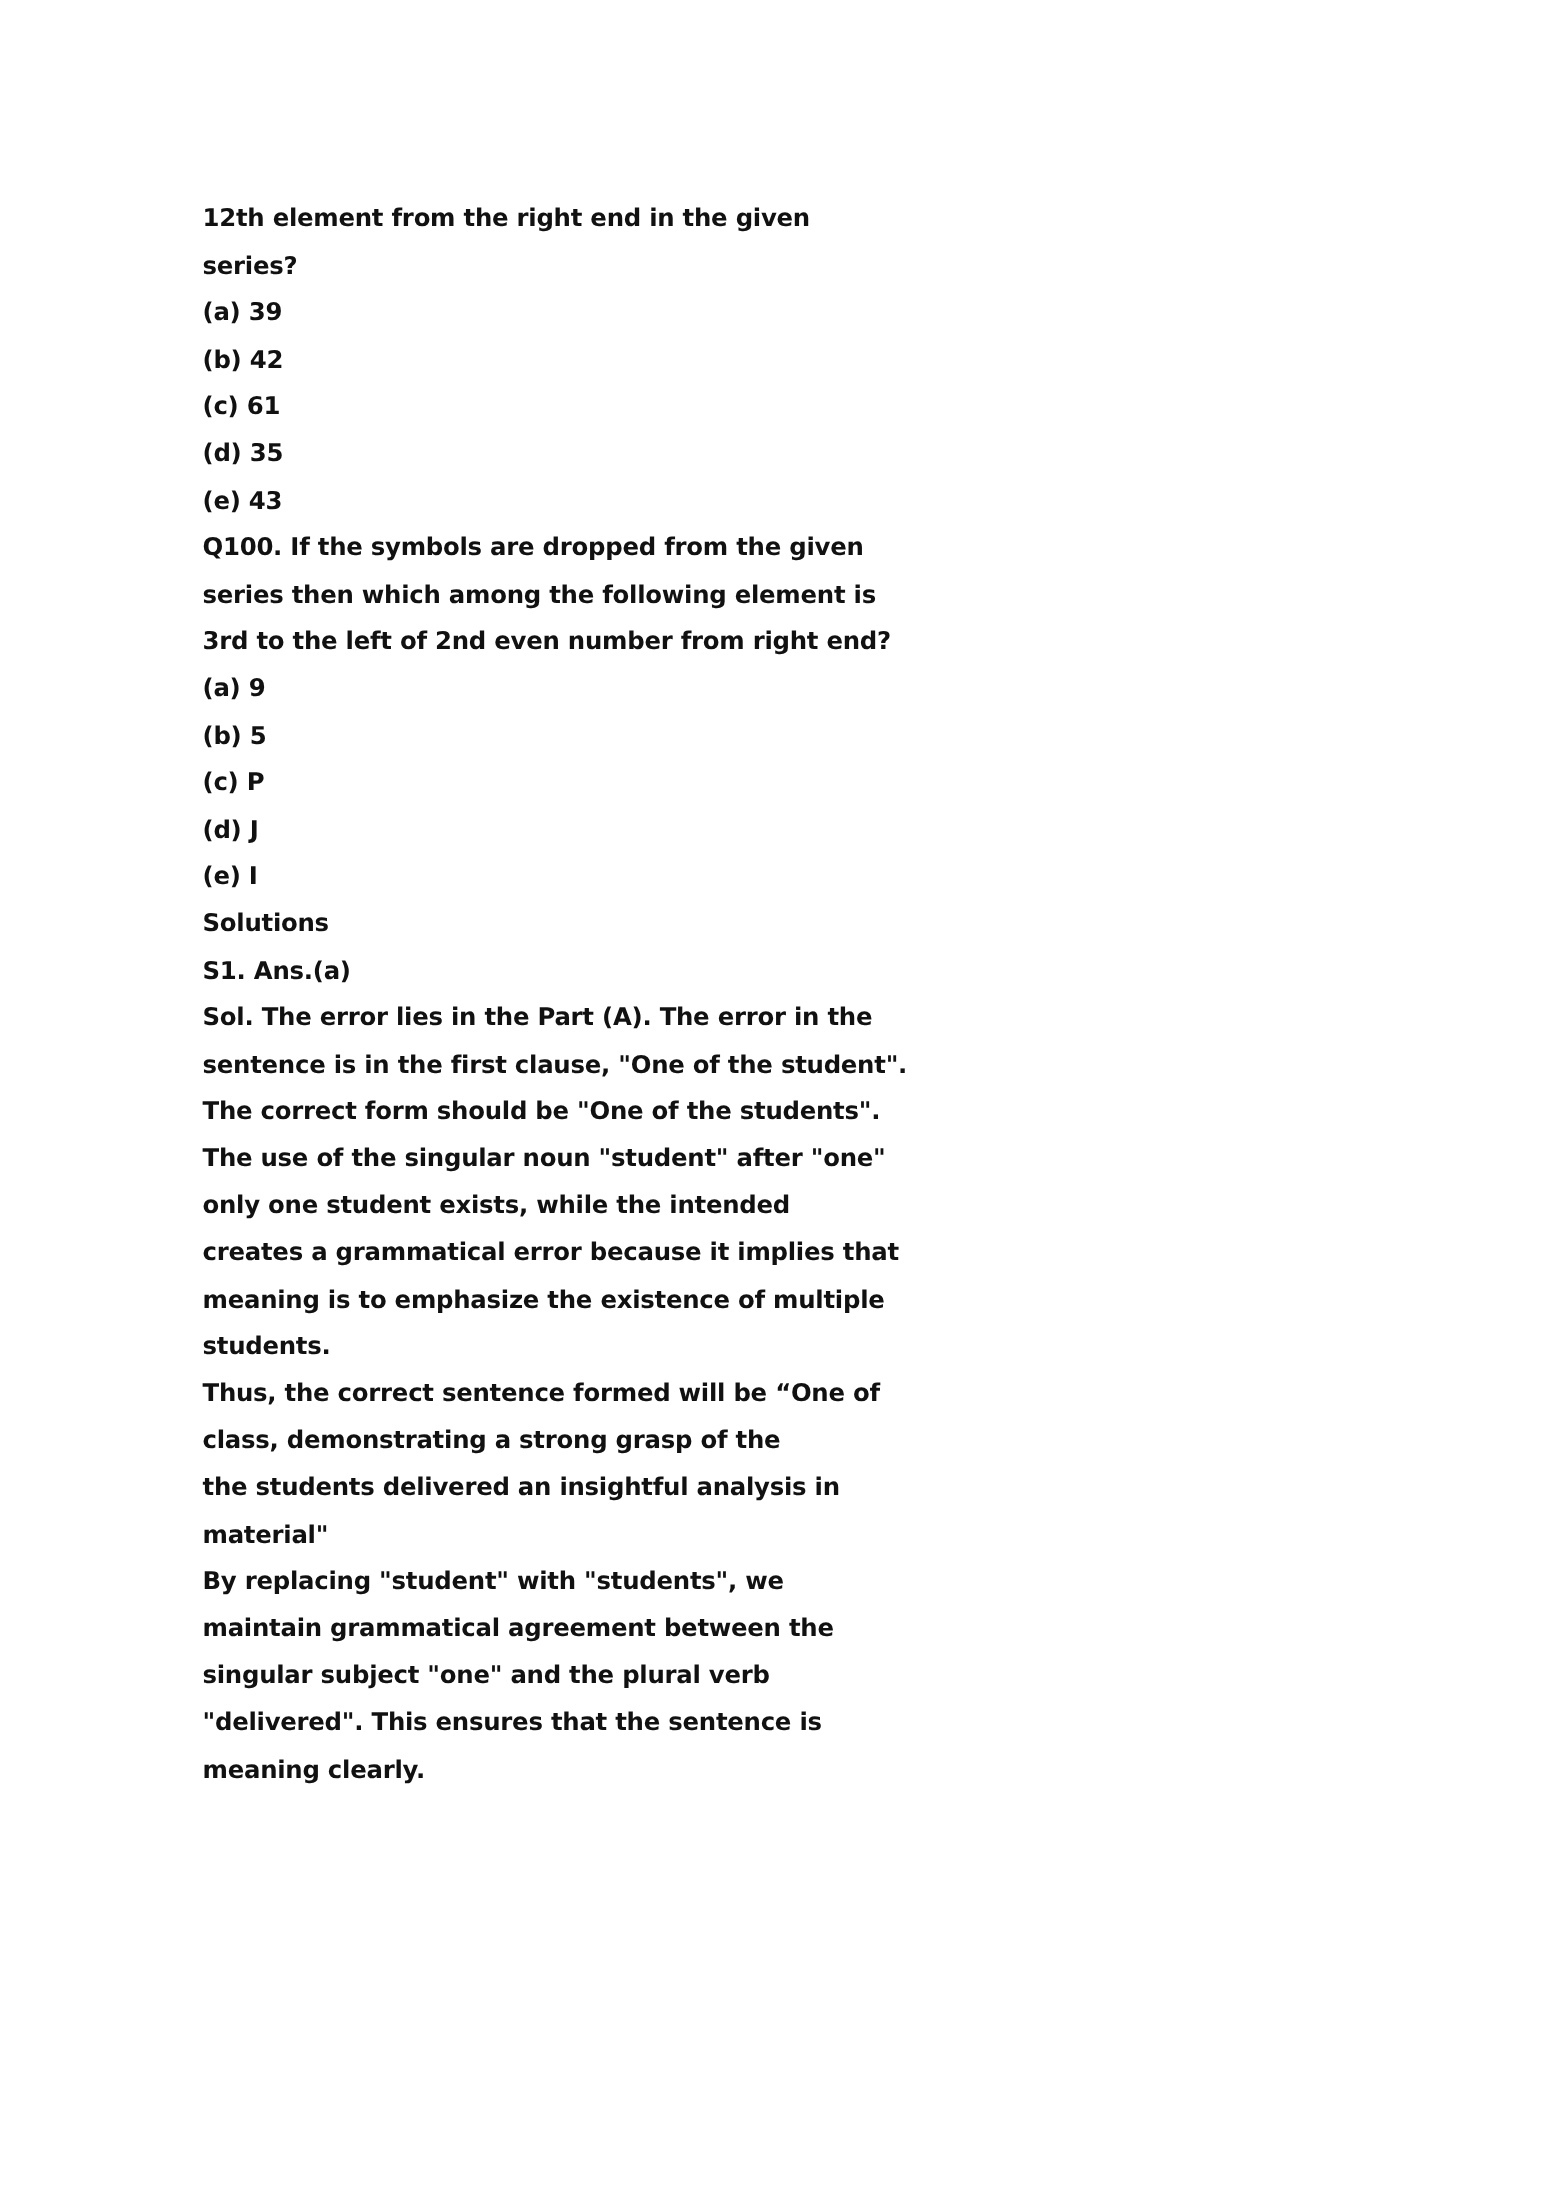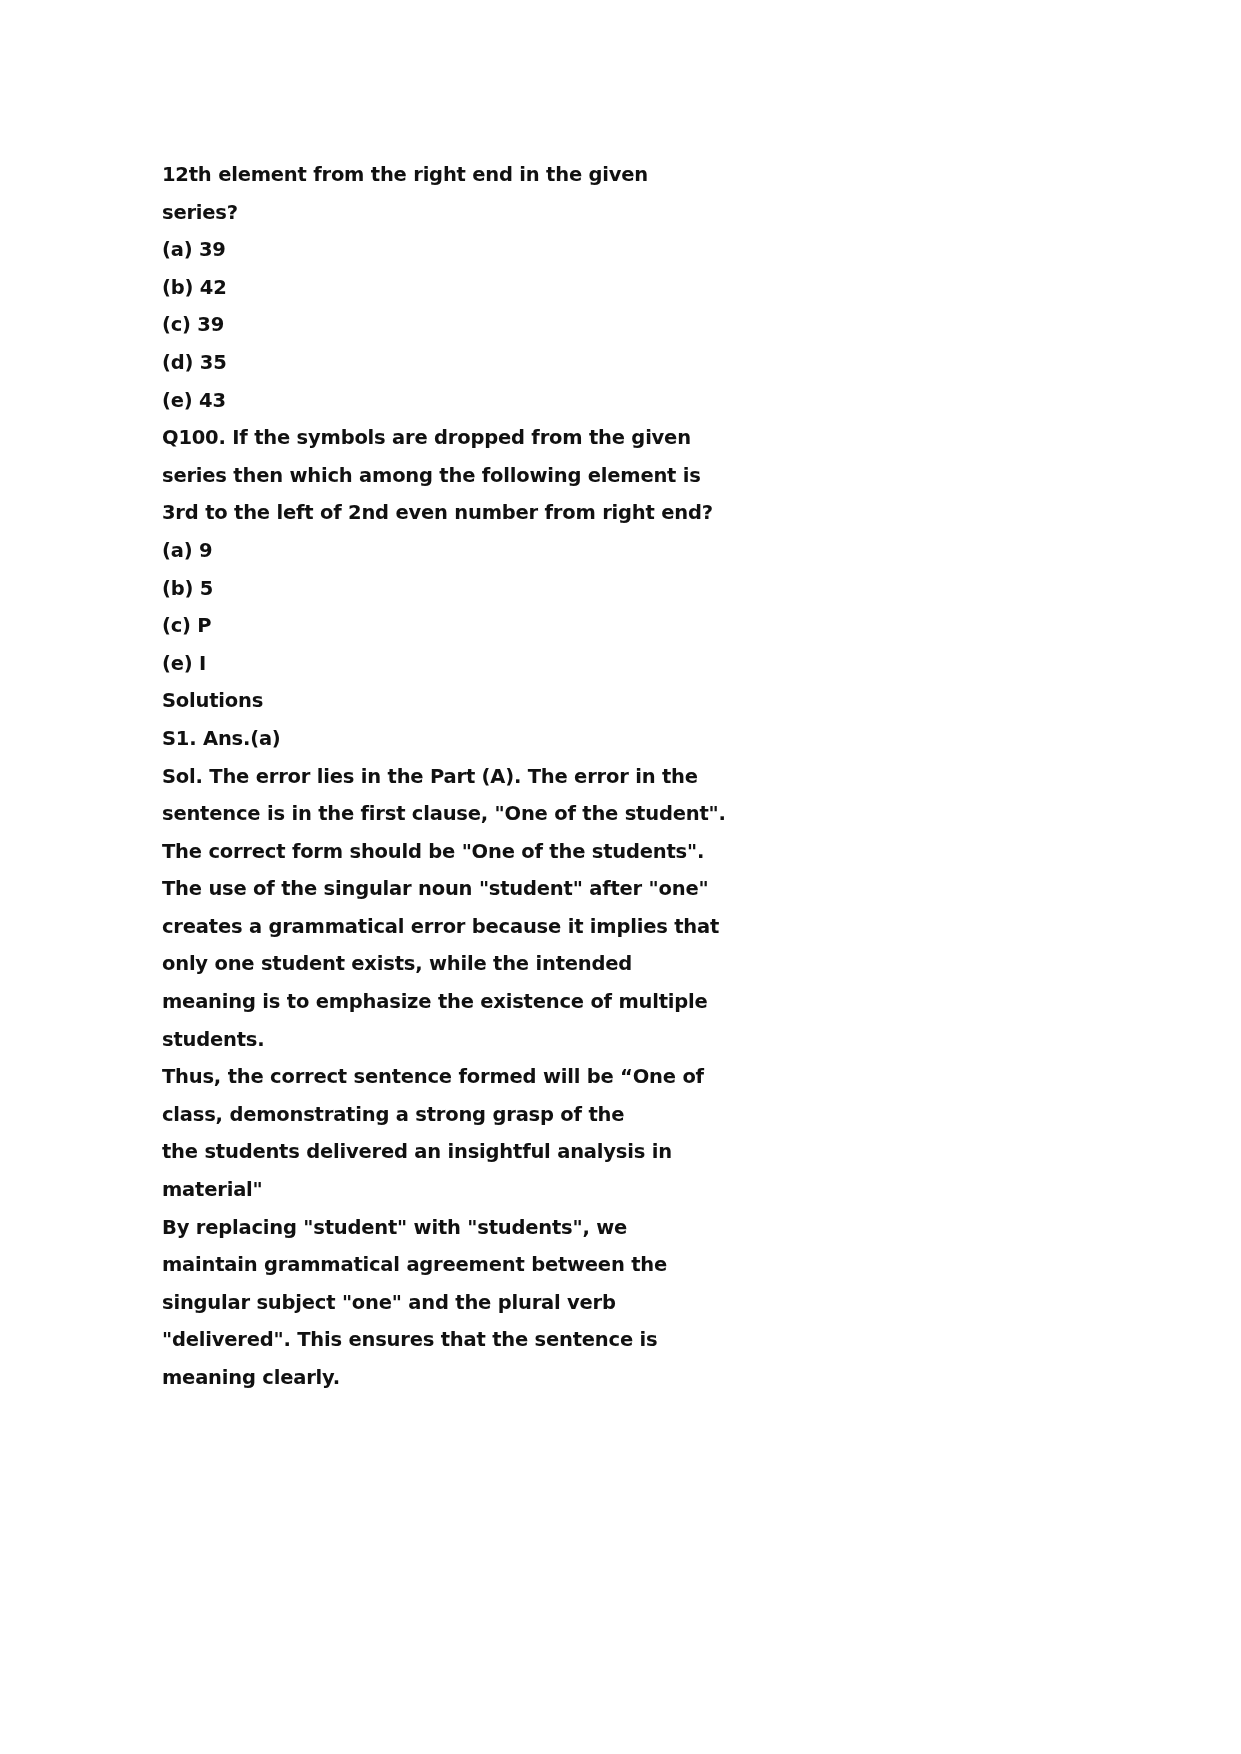--- a/index.html
+++ b/index.html
@@ -34,45 +34,46 @@
 </head>
 <body>
 
 <div class="page">
 
   <div>
     <span class="line">12th element from the right end in the given</span>
     <span class="line">series?</span>
     <span class="line">(a) 39</span>
     <span class="line">(b) 42</span>
-    <span class="line">(c) 39</span>
+    <span class="line">(c) 61</span>
     <span class="line">(d) 35</span>
     <span class="line">(e) 43</span>
   </div>
 
   <div>
     <span class="line">Q100. If the symbols are dropped from the given</span>
     <span class="line">series then which among the following element is</span>
     <span class="line">3rd to the left of 2nd even number from right end?</span>
     <span class="line">(a) 9</span>
     <span class="line">(b) 5</span>
     <span class="line">(c) P</span>
+    <span class="line">(d) J</span>
     <span class="line">(e) I</span>
   </div>
 
   <span class="line">Solutions</span>
 
   <div>
     <span class="line">S1. Ans.(a)</span>
     <span class="line">Sol. The error lies in the Part (A). The error in the</span>
     <span class="line">sentence is in the first clause, "One of the student".</span>
     <span class="line">The correct form should be "One of the students".</span>
     <span class="line">The use of the singular noun "student" after "one"</span>
+    <span class="line">only one student exists, while the intended</span>
     <span class="line">creates a grammatical error because it implies that</span>
-    <span class="line">only one student exists, while the intended</span>
     <span class="line">meaning is to emphasize the existence of multiple</span>
     <span class="line">students.</span>
     <span class="line">Thus, the correct sentence formed will be “One of</span>
     <span class="line">class, demonstrating a strong grasp of the</span>
     <span class="line">the students delivered an insightful analysis in</span>
     <span class="line">material"</span>
     <span class="line">By replacing "student" with "students", we</span>
     <span class="line">maintain grammatical agreement between the</span>
     <span class="line">singular subject "one" and the plural verb</span>
     <span class="line">"delivered". This ensures that the sentence is</span>

